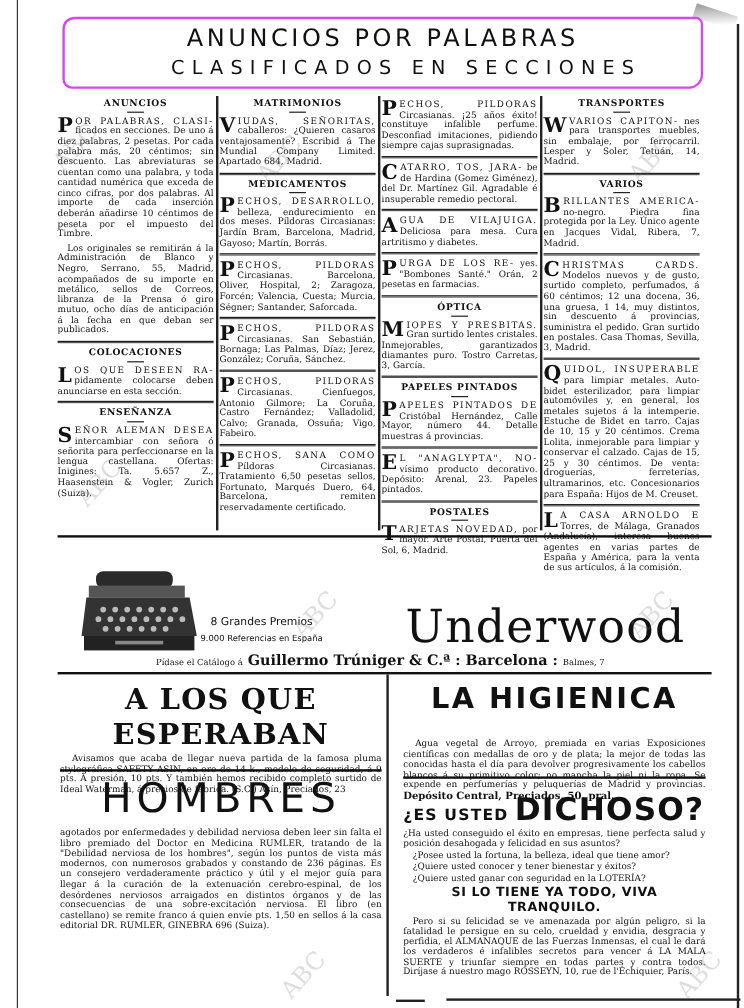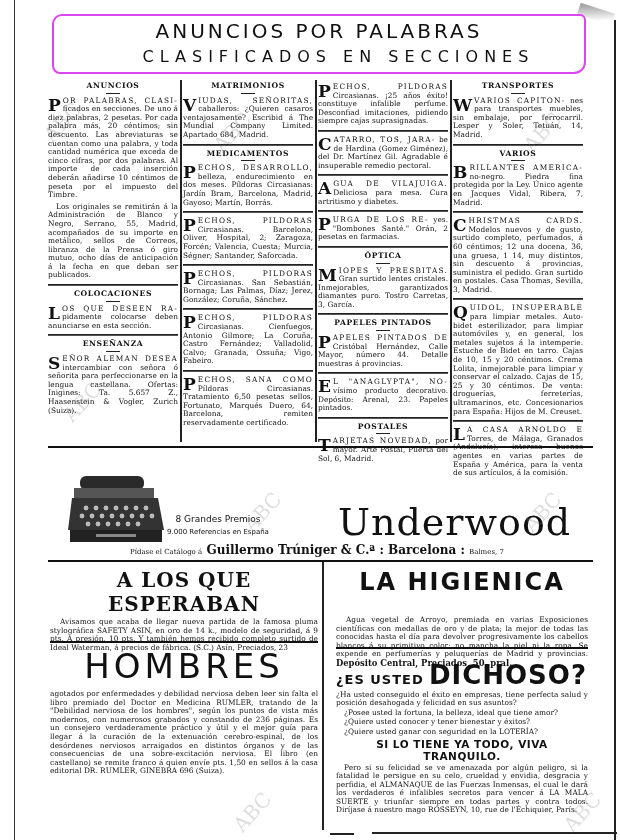--- a/index.html
+++ b/index.html
@@ -39,21 +39,21 @@
   .uw-l2 { position:absolute; left:290px; top:50px; font-size:38px; font-weight:normal; letter-spacing:1px; white-space:nowrap; }
   .uw-prem { position:absolute; left:80px; top:64px; font-family:"DejaVu Sans", sans-serif; font-size:9px; width:180px; text-align:center; }
   .uw-ref { position:absolute; left:80px; top:78px; font-family:"DejaVu Sans", sans-serif; font-size:7px; width:180px; text-align:center; }
   .uw-cat { position:absolute; left:82px; top:93px; font-size:12px; white-space:nowrap; font-weight:bold; }
   .uw-cat .small { font-size:7px; font-weight:normal; }
 
   .bottom-rule { position:absolute; left:48px; top:560px; width:545px; height:2px; background:#111; }
   .bvsep { position:absolute; left:322px; top:562px; width:1.5px; height:268px; background:#222; }
 
   .esp { position:absolute; left:50px; top:568px; width:268px; }
-  .esp h2 { margin:0; font-size:20px; font-weight:bold; letter-spacing:1px; text-align:center; }
+  .esp h2 { margin:0; font-size:24px; font-weight:bold; letter-spacing:1px; text-align:center; }
   .esp p { margin:2px 0 0; font-size:7.4px; line-height:8.6px; text-align:justify; text-indent:10px; }
   .esp-rule { position:absolute; left:50px; top:641px; width:268px; border-top:2px solid #111; }
   .hombres { position:absolute; left:50px; top:646px; width:268px; text-align:center; font-family:"DejaVu Sans", sans-serif; font-weight:normal; font-size:34px; letter-spacing:4px; line-height:40px; }
   .hombres-body { position:absolute; left:50px; top:690px; width:268px; font-size:7.4px; line-height:8.6px; text-align:justify; }
 
   .hig { position:absolute; left:336px; top:568px; width:252px; }
   .hig h2 { margin:0; text-align:center; font-family:"DejaVu Sans", sans-serif; font-weight:bold; font-size:24px; letter-spacing:2px; }
   .hig p { margin:20px 0 0; font-size:7.4px; line-height:8.6px; text-align:justify; text-indent:10px; }
   .hig .dep { font-weight:bold; font-size:8.4px; }
   .hig-rule { position:absolute; left:336px; top:647px; width:252px; border-top:2px solid #111; }

